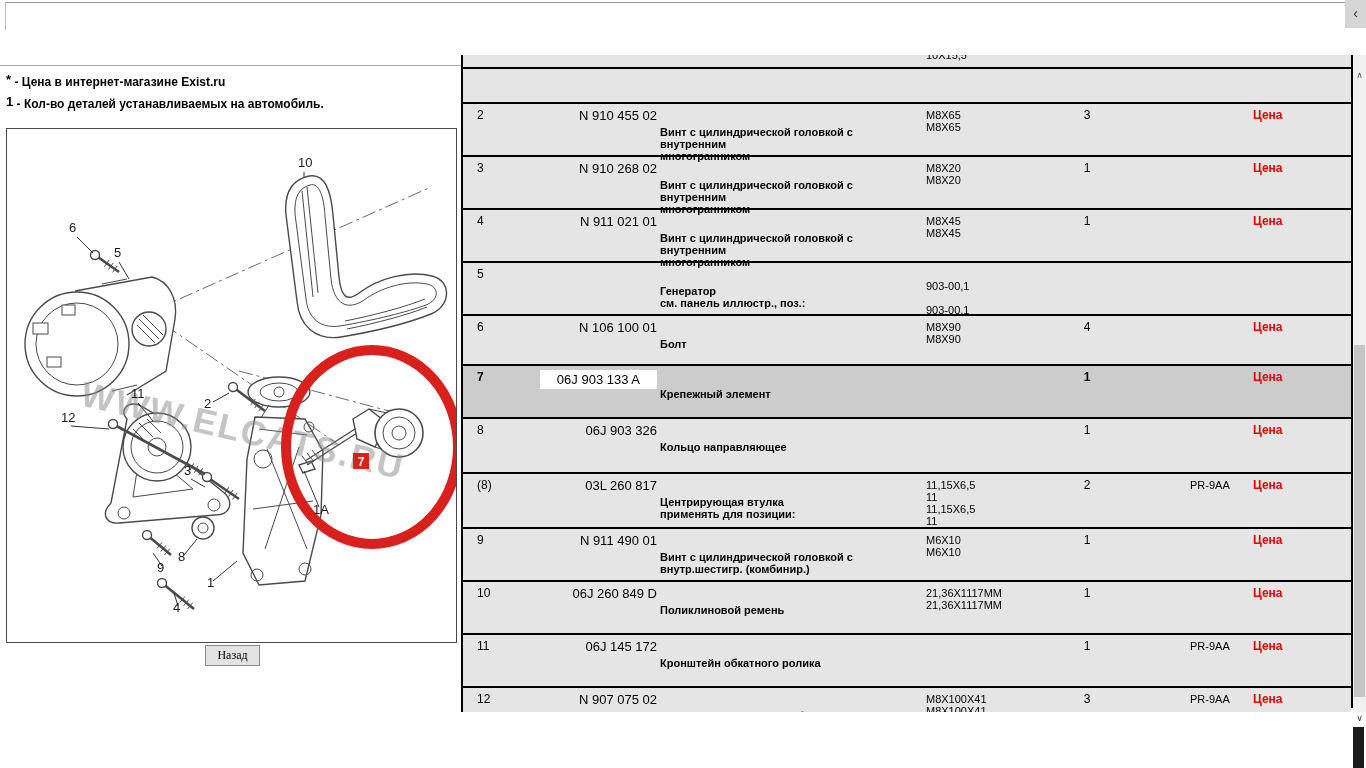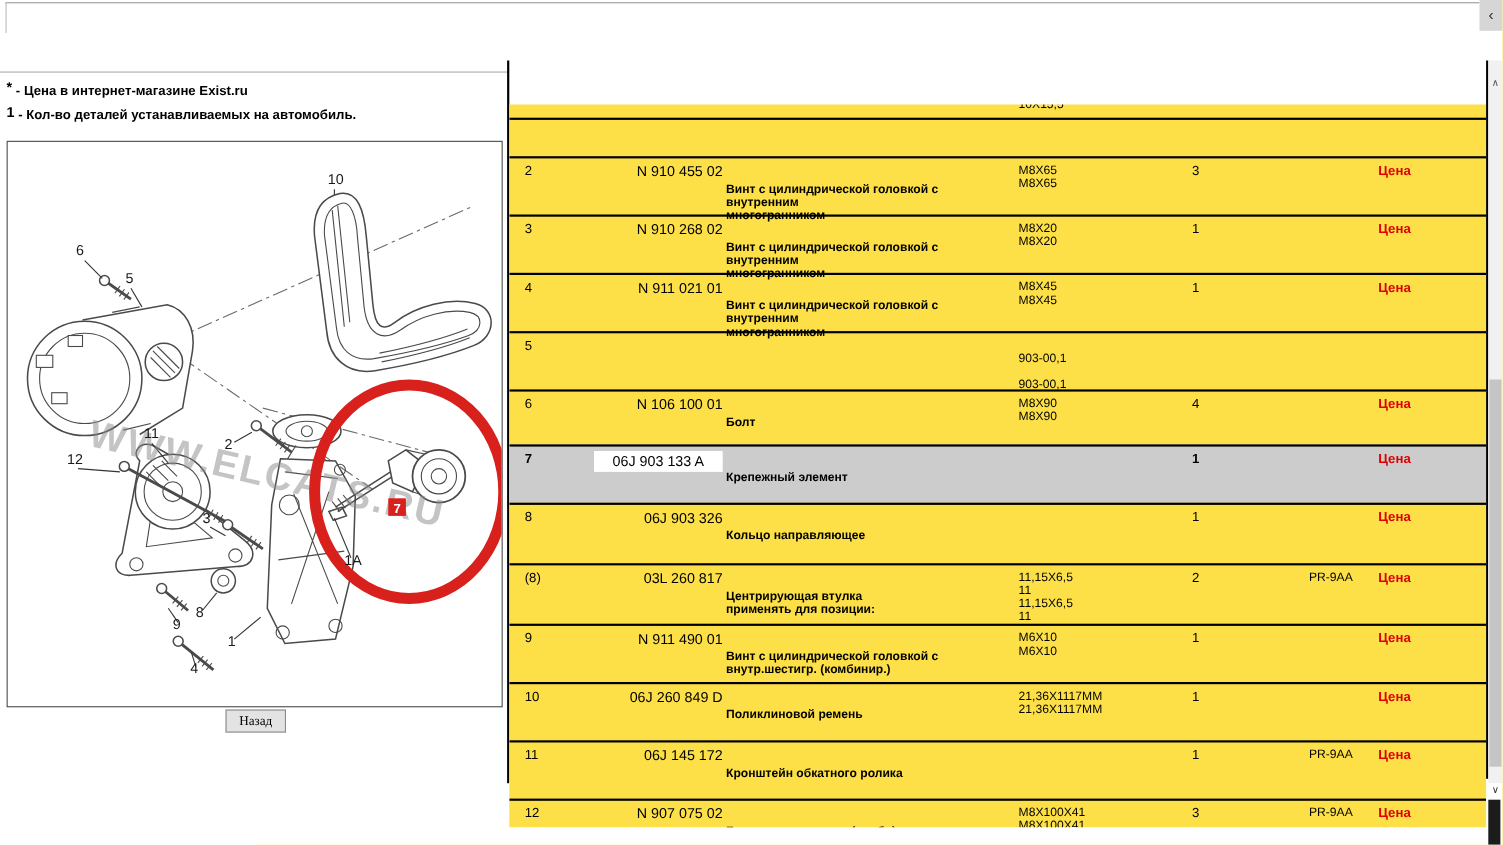--- a/index.html
+++ b/index.html
@@ -13,21 +13,21 @@
   .band-rule{position:absolute;left:0;top:65px;width:462px;border-top:1px solid #aaa;}
   
   .legend{position:absolute;left:6px;font-size:12px;font-weight:bold;}
   .legend .mark{font-size:13px;position:relative;top:-2px;}
   .diagram-box{position:absolute;left:6px;top:128px;width:449px;height:513px;border:1px solid #4a4a4a;background:#fff;}
   .back-btn{position:absolute;left:205px;top:645px;width:55px;height:21px;background:#e3e3e3;
             border:1px solid #8a8a8a;font-size:12px;font-family:Liberation Serif, serif;cursor:pointer;}
   
   .divider{position:absolute;left:461px;top:55px;width:2px;height:657px;background:#000;}
   .tright{position:absolute;left:1351px;top:55px;width:2px;height:653px;background:#000;}
-  .tableview{position:absolute;left:463px;top:55px;width:888px;height:657px;overflow:hidden;background:#fde047;margin-top:40px;}
+  .tableview{position:absolute;left:463px;top:55px;width:888px;height:657px;overflow:hidden;background:#e5e5e5;}
   .trow{position:absolute;left:0;width:888px;border-top:2px solid #000;box-sizing:border-box;}
   .trow.hl{background:#cccccc;font-weight:bold;}
   .cell{position:absolute;}
   .c-num{left:14px;top:4px;font-size:12px;}
   .c-part{left:66px;top:4px;width:128px;text-align:right;font-size:13px;white-space:nowrap;}
   .part-box{background:#fff;display:inline-block;padding:2px 17px;font-weight:normal;}
   .c-desc{left:197px;top:22px;width:262px;font-size:11px;line-height:12px;white-space:pre-line;font-weight:bold;}
   .c-size{left:463px;top:5px;width:140px;font-size:11px;line-height:12px;white-space:pre-line;}
   .c-qty{left:598px;top:4px;width:52px;text-align:center;font-size:12px;}
   .c-mod{left:727px;top:5px;font-size:11px;}
@@ -235,20 +235,22 @@
       <div class="cell c-part">N 911 021 01</div>
       <div class="cell c-desc">Винт с цилиндрической головкой с внутренним
 многогранником</div>
       <div class="cell c-size">M8X45
 M8X45</div>
       <div class="cell c-qty">1</div>
       <div class="cell c-price">Цена</div>
     </div>
     <div class="trow" style="top: 206px; height: 53px;">
       <div class="cell c-num">5</div>
+      <div class="cell c-desc">Генератор
+см. панель иллюстр., поз.:</div>
       <div class="cell c-size">
 903-00,1
 
 903-00,1</div>
     </div>
     <div class="trow" style="top: 259px; height: 50px;">
       <div class="cell c-num">6</div>
       <div class="cell c-part">N 106 100 01</div>
       <div class="cell c-desc">Болт</div>
       <div class="cell c-size">M8X90

